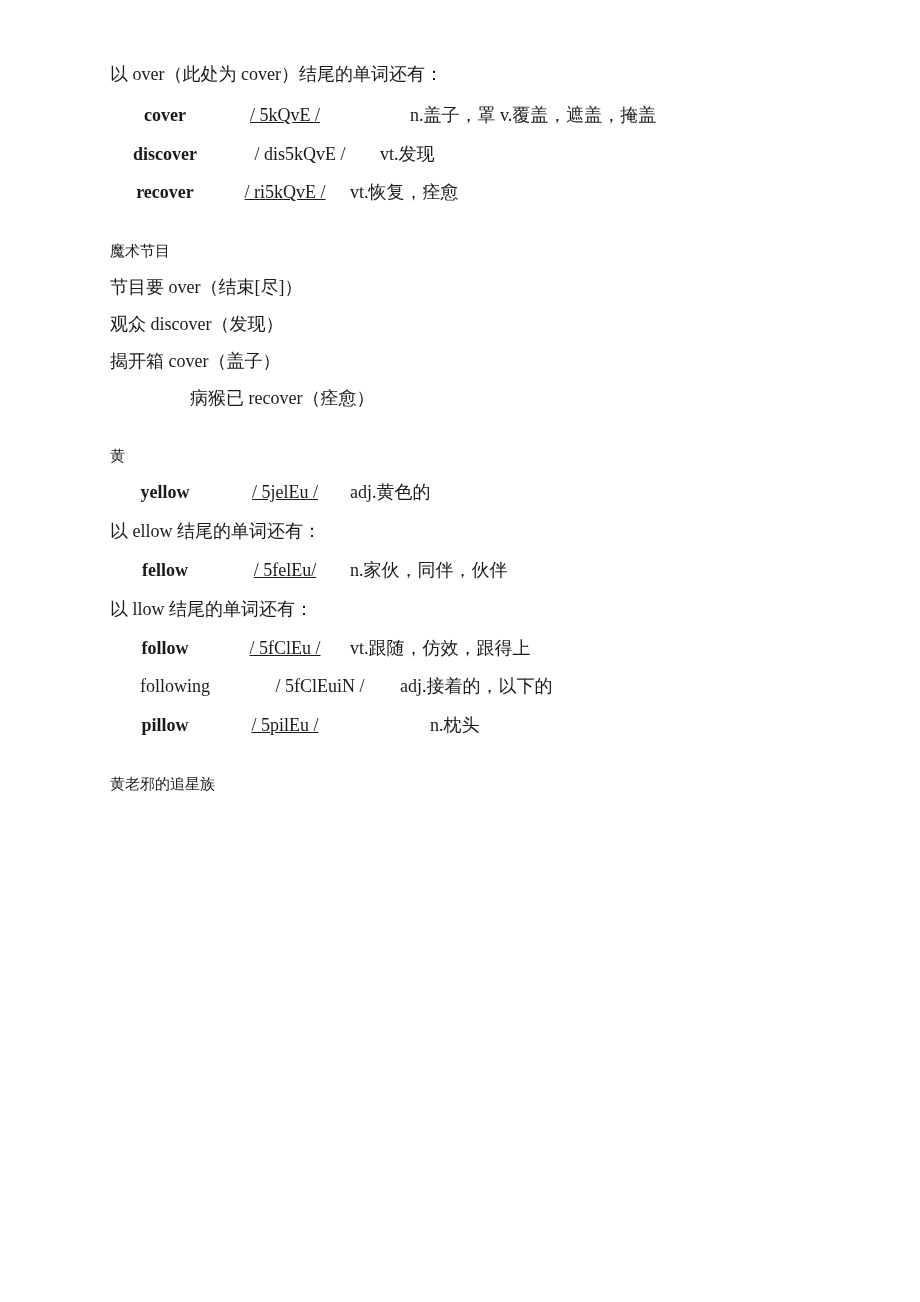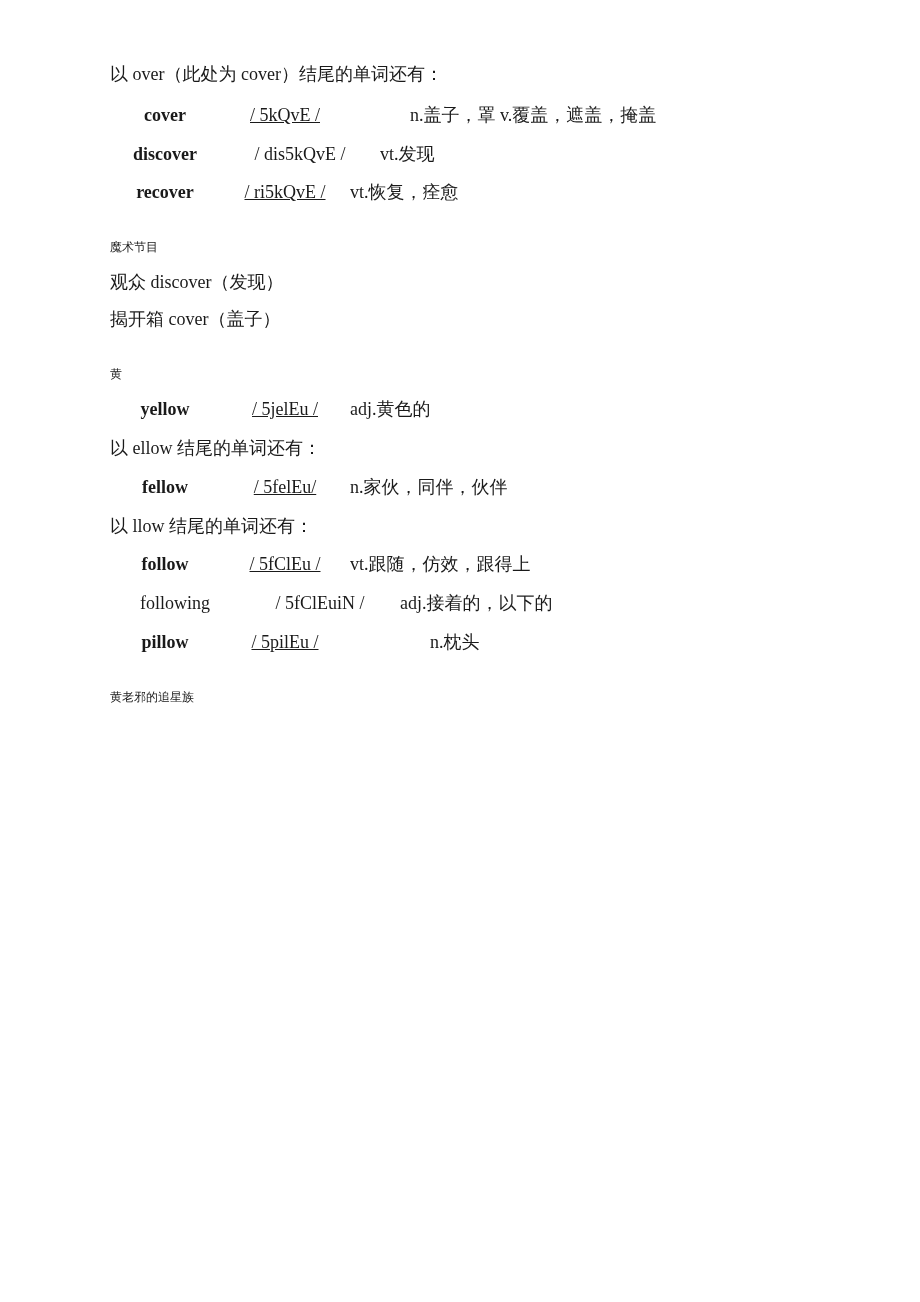--- a/index.html
+++ b/index.html
@@ -59,23 +59,22 @@
     .meaning {
       display: inline-block;
     }
     .heading {
       margin-bottom: 12px;
     }
     .story-line {
       margin-bottom: 8px;
     }
     .section-title {
-      font-size: 12px;
+      font-size: 15px;
       margin-bottom: 10px;
-      font-family: Liberation Mono, monospace;
     }
   </style>
 </head>
 <body>
 
 <div class="section">
   <div class="line heading">
     <span>以 over（此处为 cover）结尾的单词还有：</span>
   </div>
 
@@ -98,24 +97,30 @@
     <span class="phonetic">/ ri5kQvE /</span>
     <span class="meaning">vt.恢复，痊愈</span>
   </div>
 </div>
 
 <div class="section">
   <div class="line section-title">
     <span>魔术节目</span>
   </div>
   <div class="story-line line">
+    <span>节目要 over（结束[尽]）</span>
+  </div>
+  <div class="story-line line">
     <span>观众 discover（发现）</span>
   </div>
   <div class="story-line line">
     <span>揭开箱 cover（盖子）</span>
+  </div>
+  <div class="story-line line-indent">
+    <span>病猴已 recover（痊愈）</span>
   </div>
 </div>
 
 <div class="section">
   <div class="line section-title">
     <span>黄</span>
   </div>
 
   <div class="line">
     <span class="word">yellow</span>

